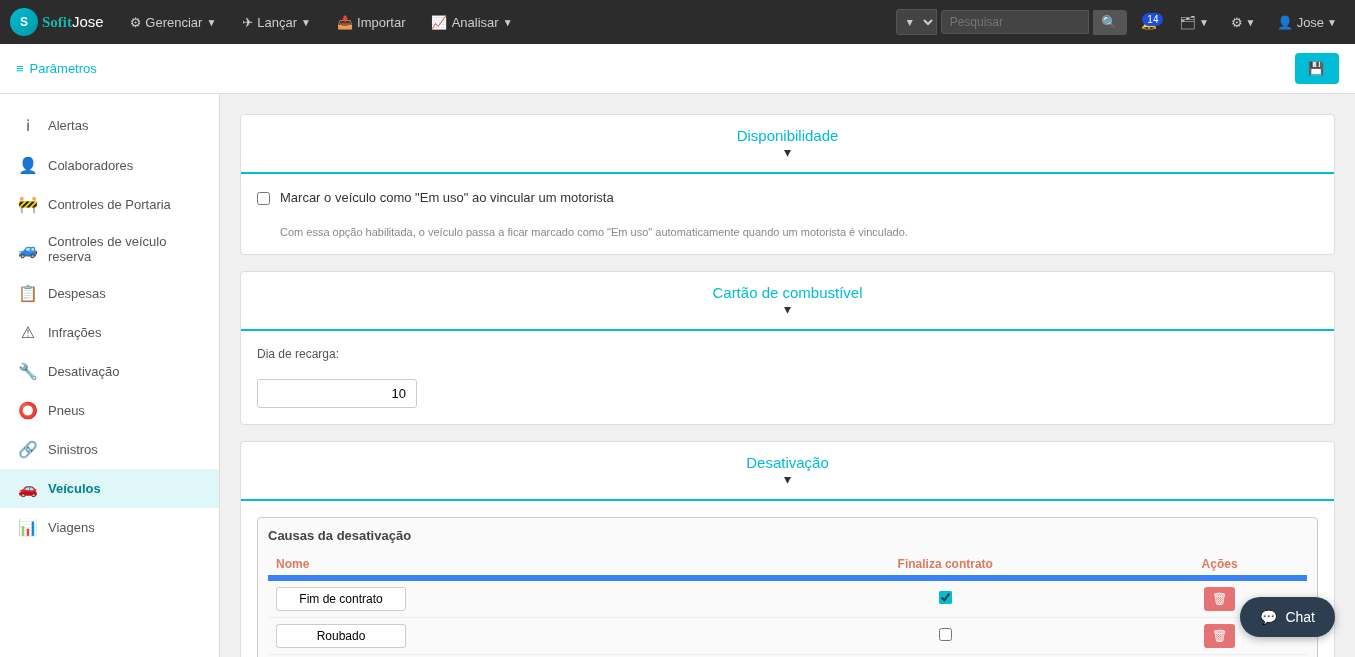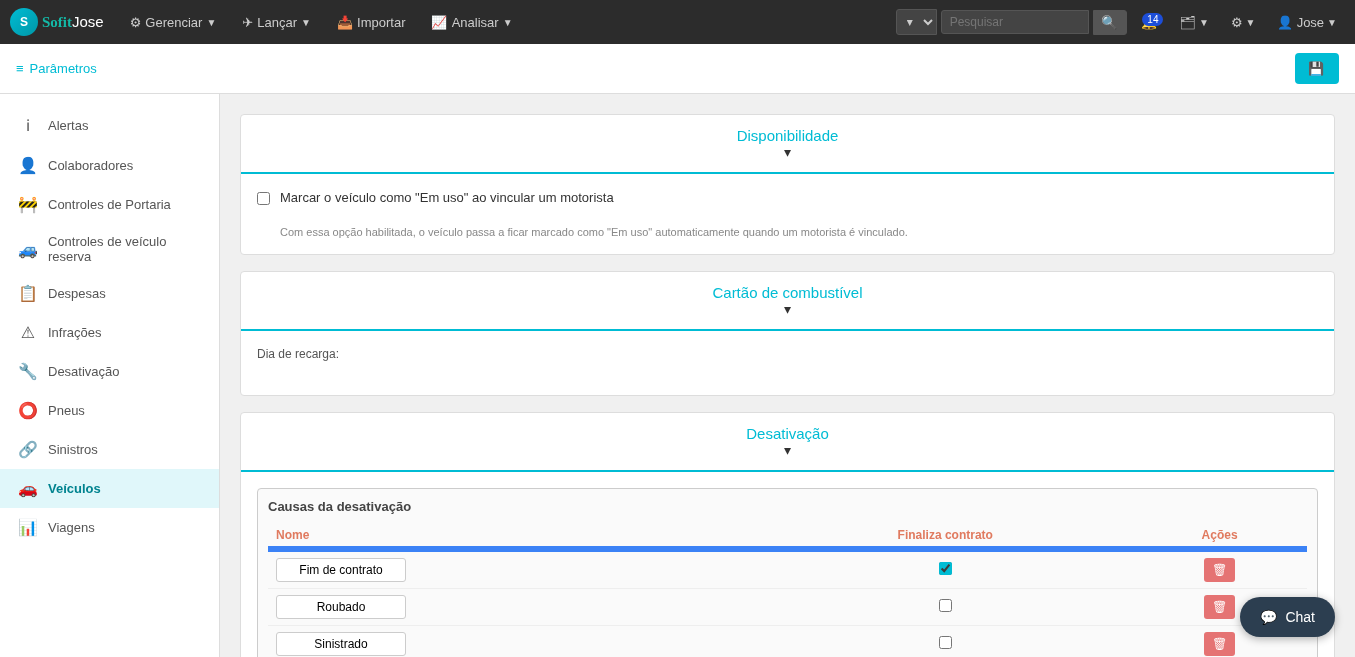--- a/index.html
+++ b/index.html
@@ -319,20 +319,21 @@
     </div>
 
     <div class="section">
       <div class="section-header">
         <span class="section-title">Cartão de combustível</span>
         <span class="chevron">▾</span>
       </div>
       <div class="section-body">
         <div>
           <div class="field-label">Dia de recarga:</div>
+          <input class="field-input" type="text" value="10" style="">
         </div>
       </div>
     </div>
 
     <div class="section">
       <div class="section-header">
         <span class="section-title">Desativação</span>
         <span class="chevron">▾</span>
       </div>
       <div class="section-body">

